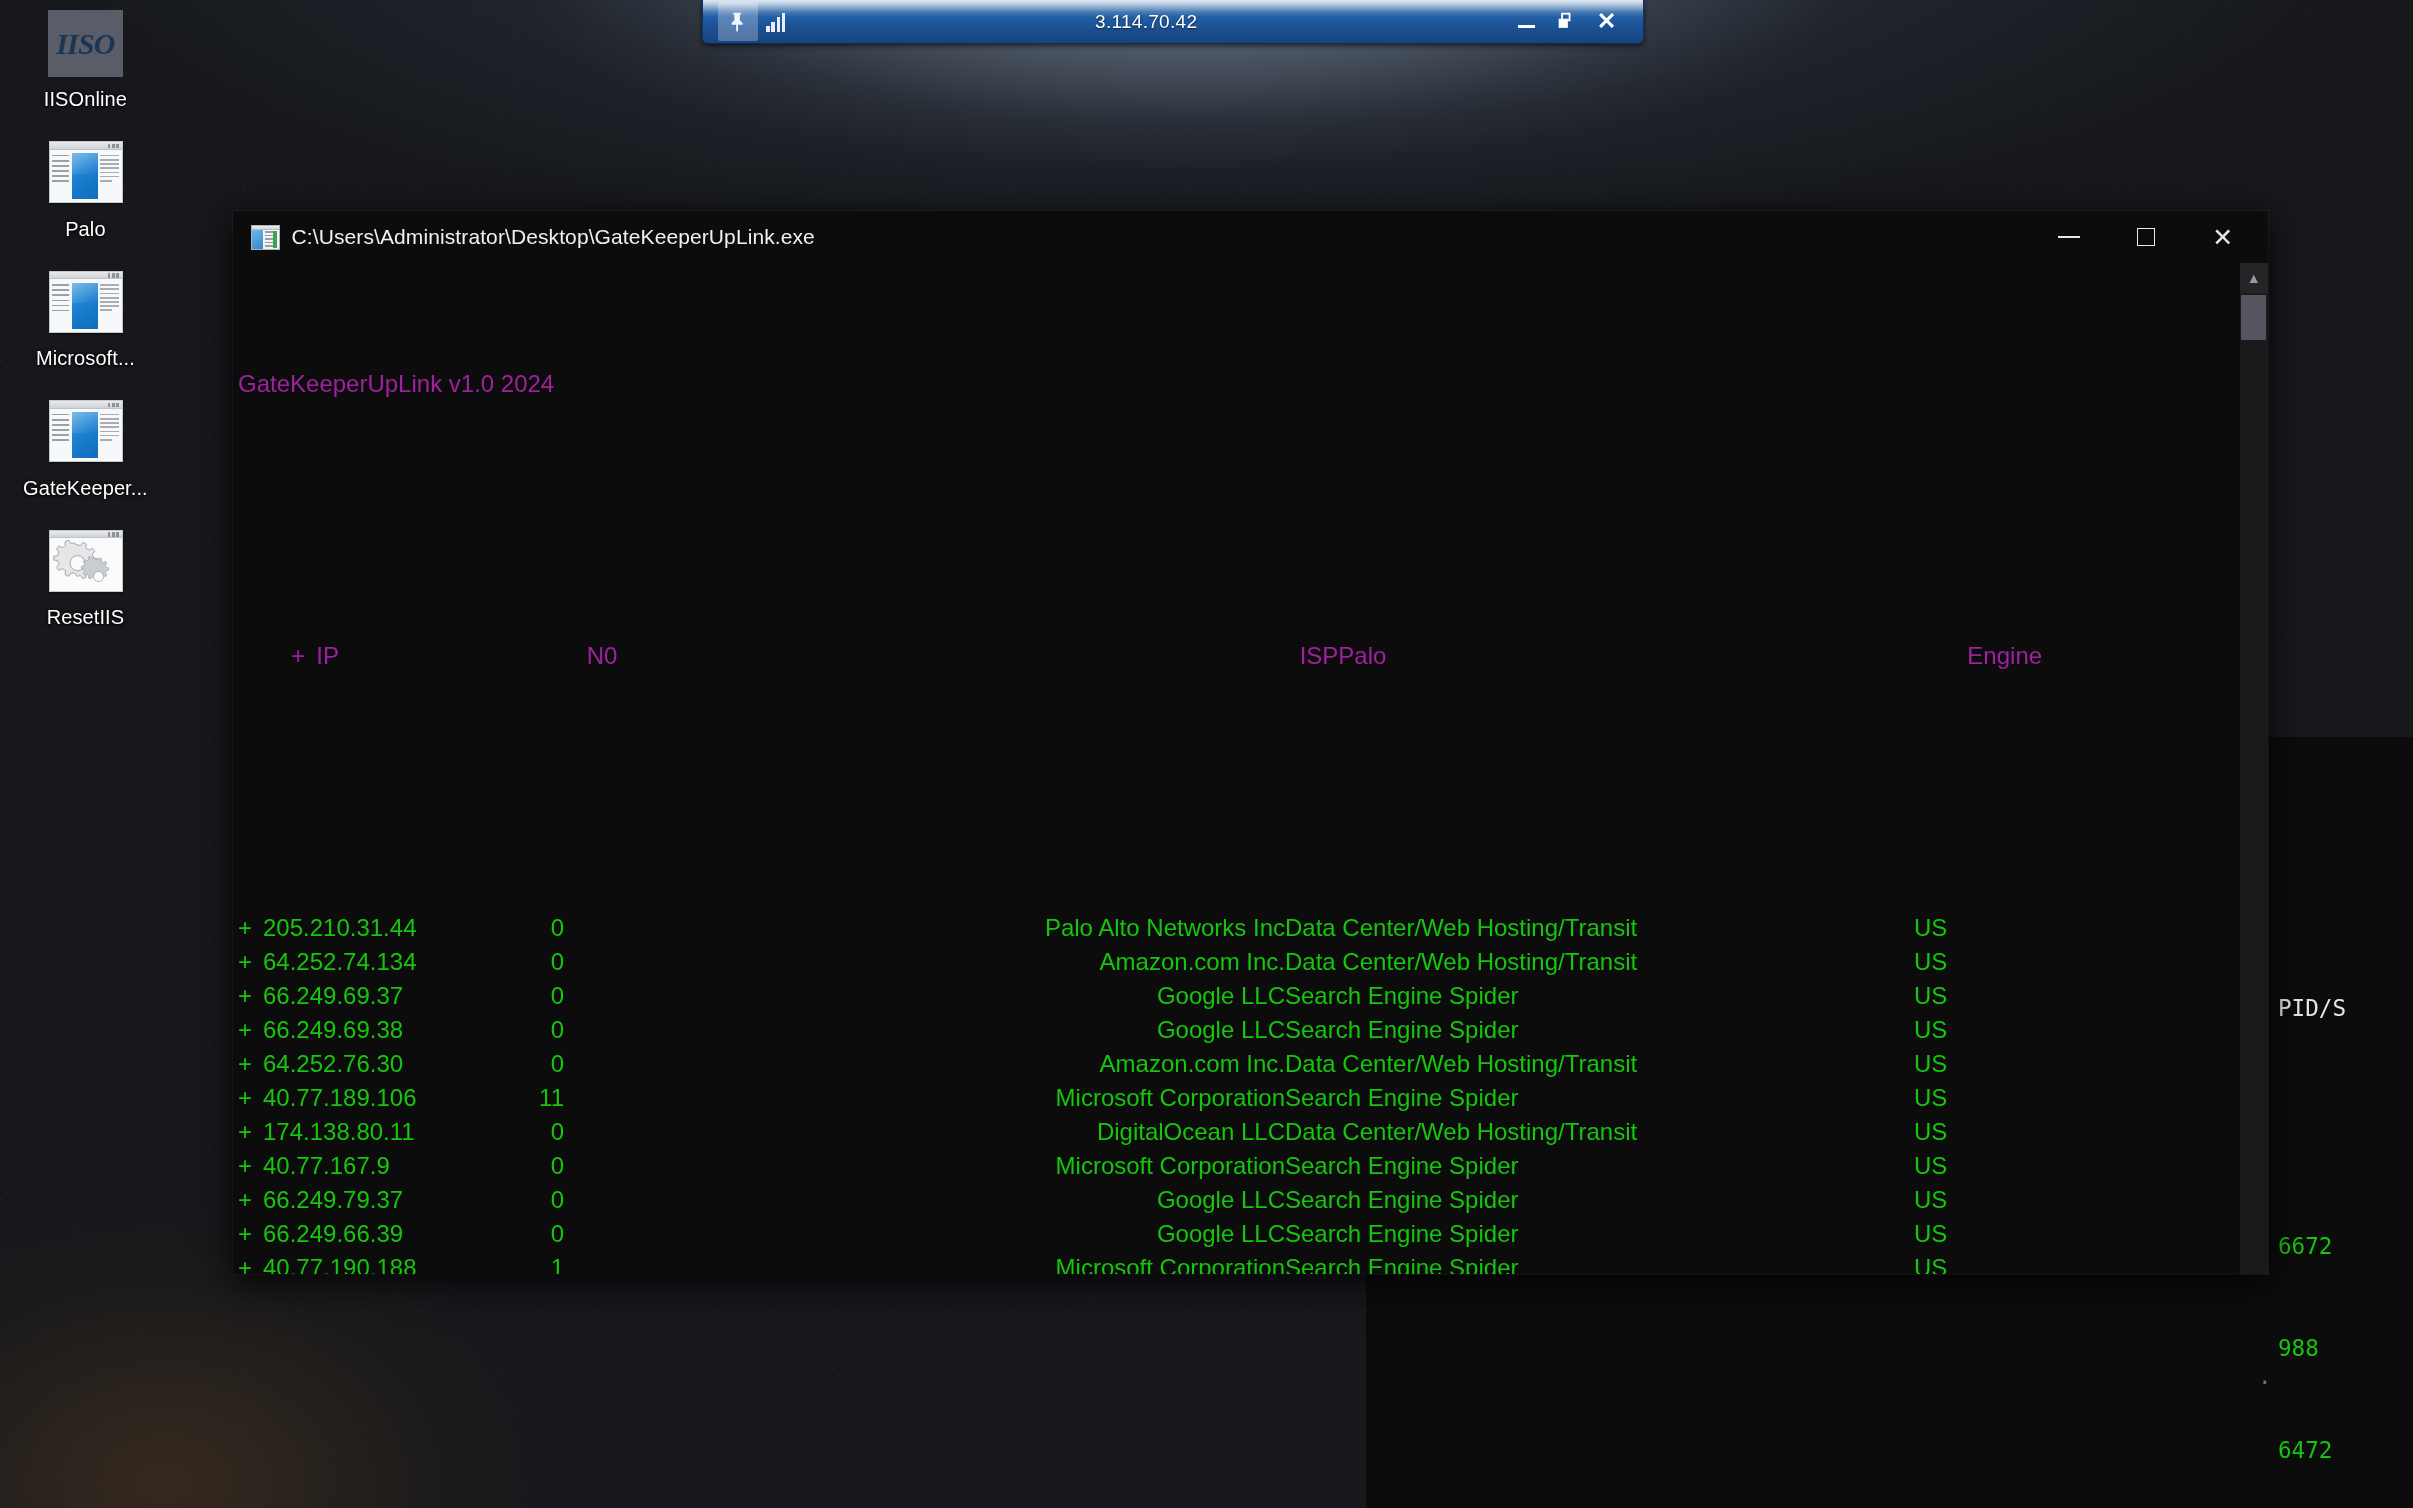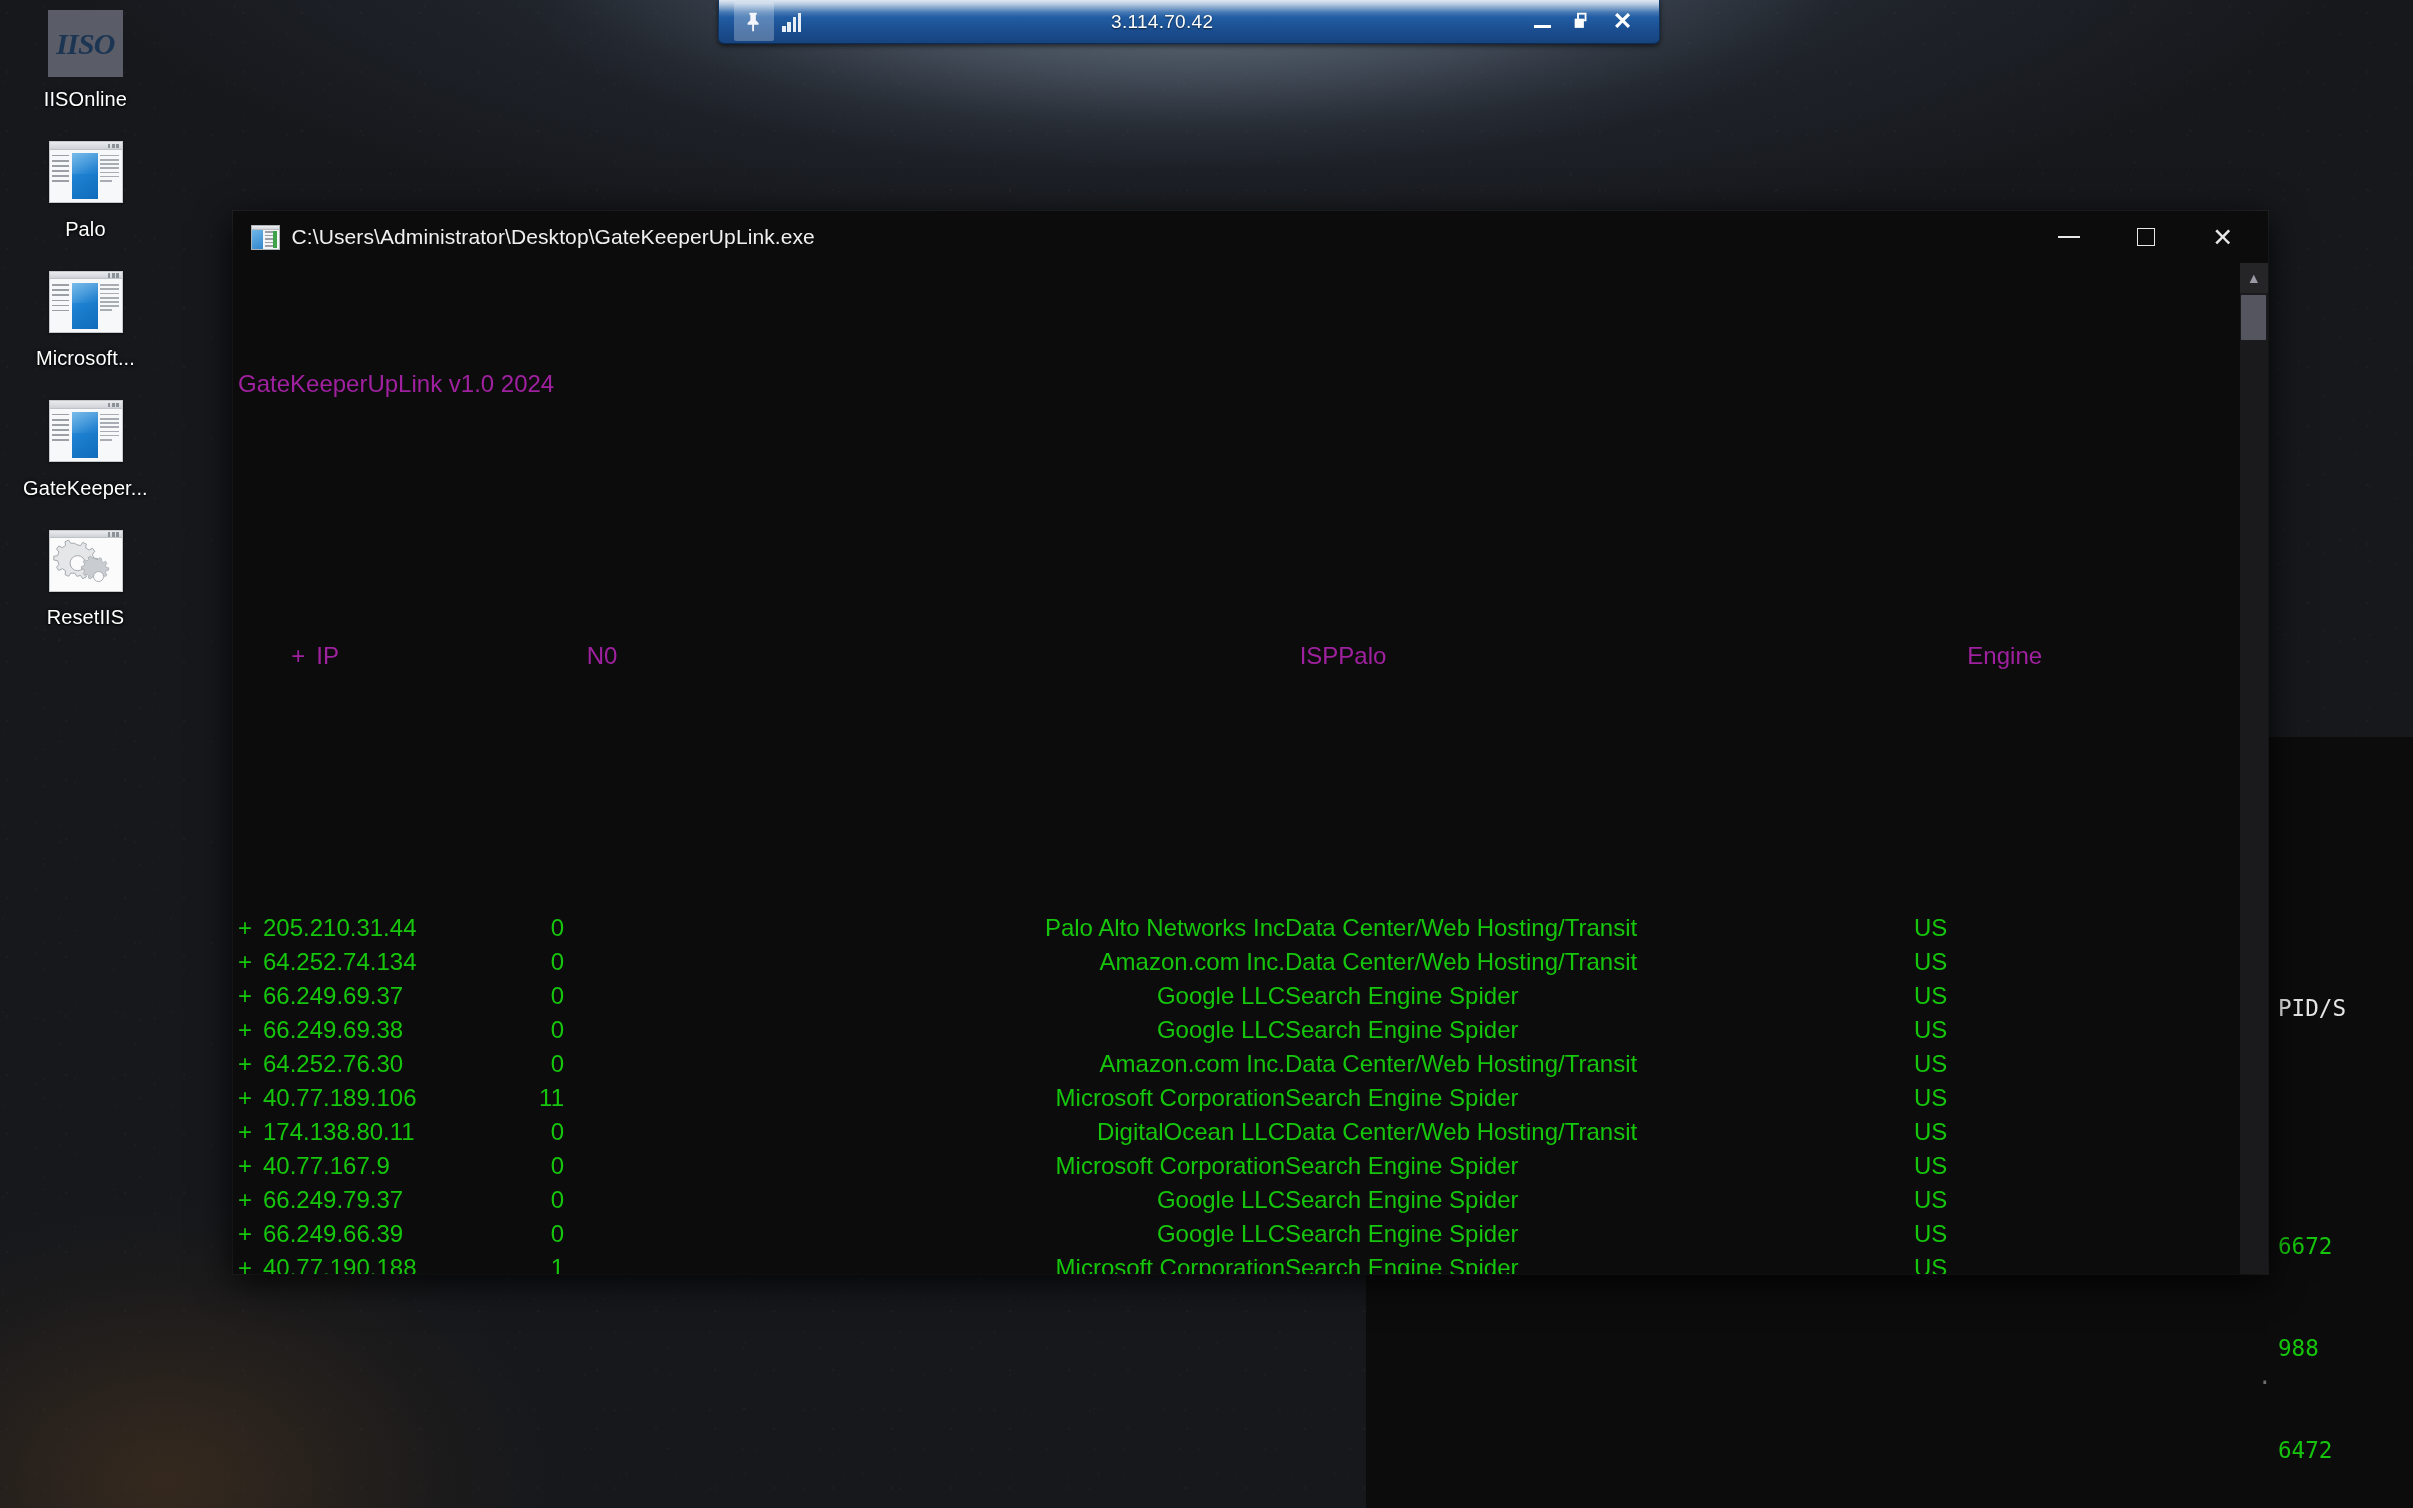--- a/index.html
+++ b/index.html
@@ -104,21 +104,20 @@
     background:#fbfbfc; border:0.8px solid #c6c9cc; box-shadow:0 0.8px 1.7px rgba(0,0,0,.5); overflow:hidden; }
 
   
   #rdp-bar {
     position:absolute; left:702px; top:0; width:942px; height:44px;
     background:linear-gradient(180deg,#b8cbe2 0%, #6f97c4 16%, #215da4 40%, #1b4e90 70%, #17447f 100%);
     border-left:1.7px solid #0e3464; border-right:1.7px solid #0e3464; border-bottom:1.7px solid #0b2c55;
     border-radius:0 0 5.9px 5.9px;
     display:flex; align-items:center;
     box-shadow:0 1.7px 5px rgba(0,0,0,.6);
-    margin-left:16px;
   }
   #rdp-bar::before {
     content:""; position:absolute; left:0; right:0; top:0; height:11.7px;
     background:linear-gradient(180deg,rgba(255,255,255,.55),rgba(255,255,255,0));
     border-radius:0 0 3.4px 3.4px; pointer-events:none;
   }
   #rdp-pin {
     width:40px; height:39px; margin-left:15px;
     background:rgba(255,255,255,.26);
     border-radius:2.5px;

